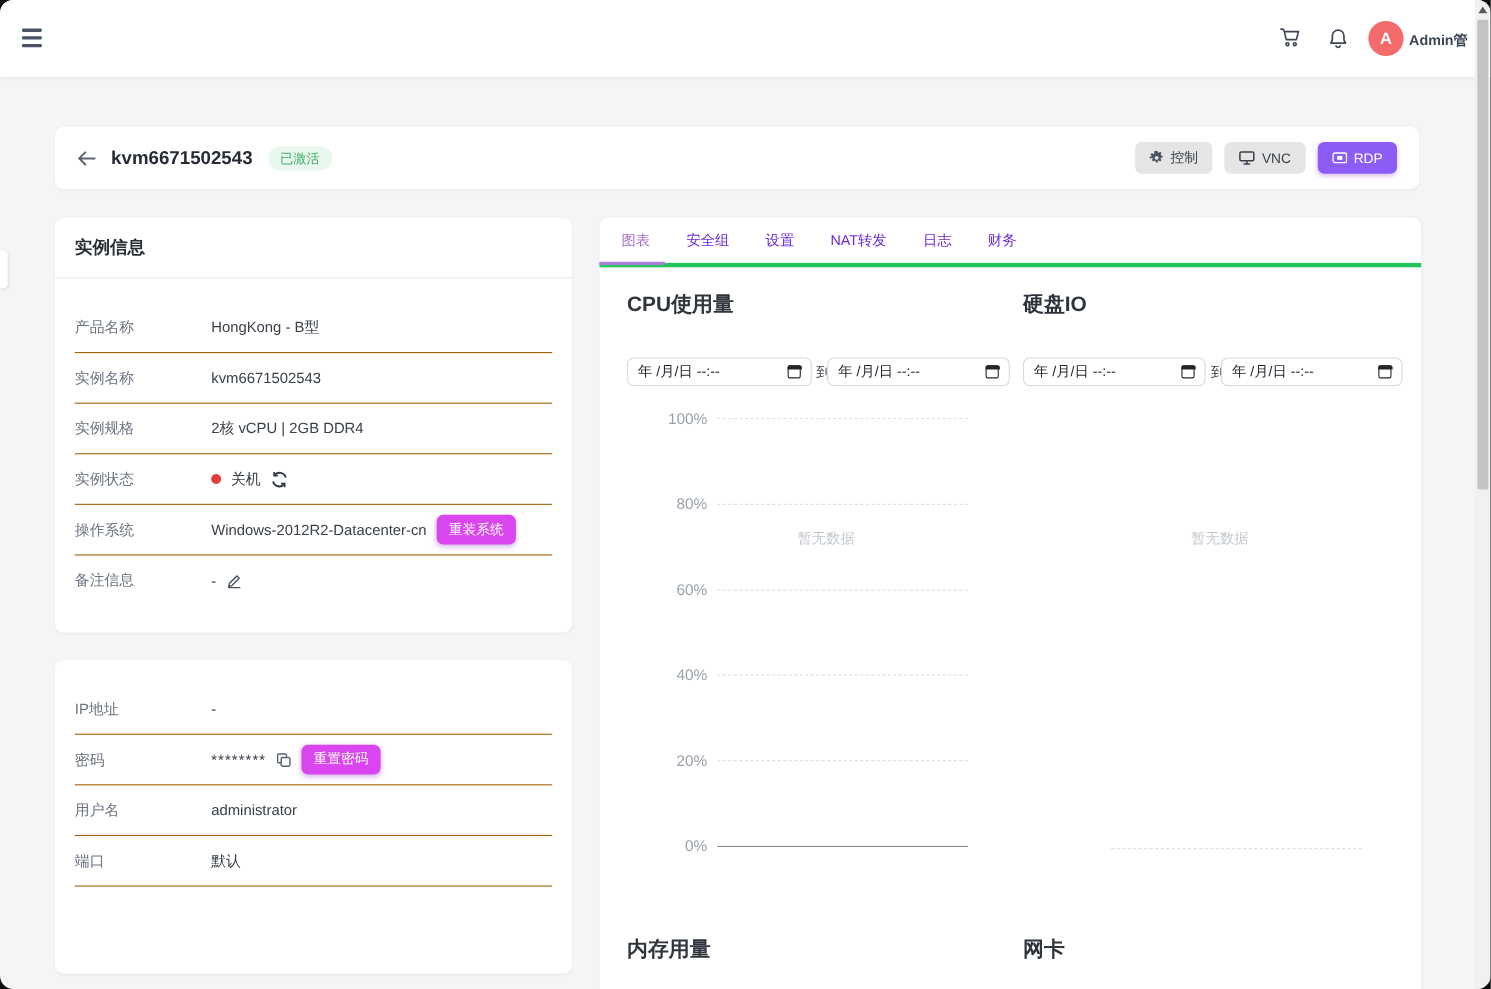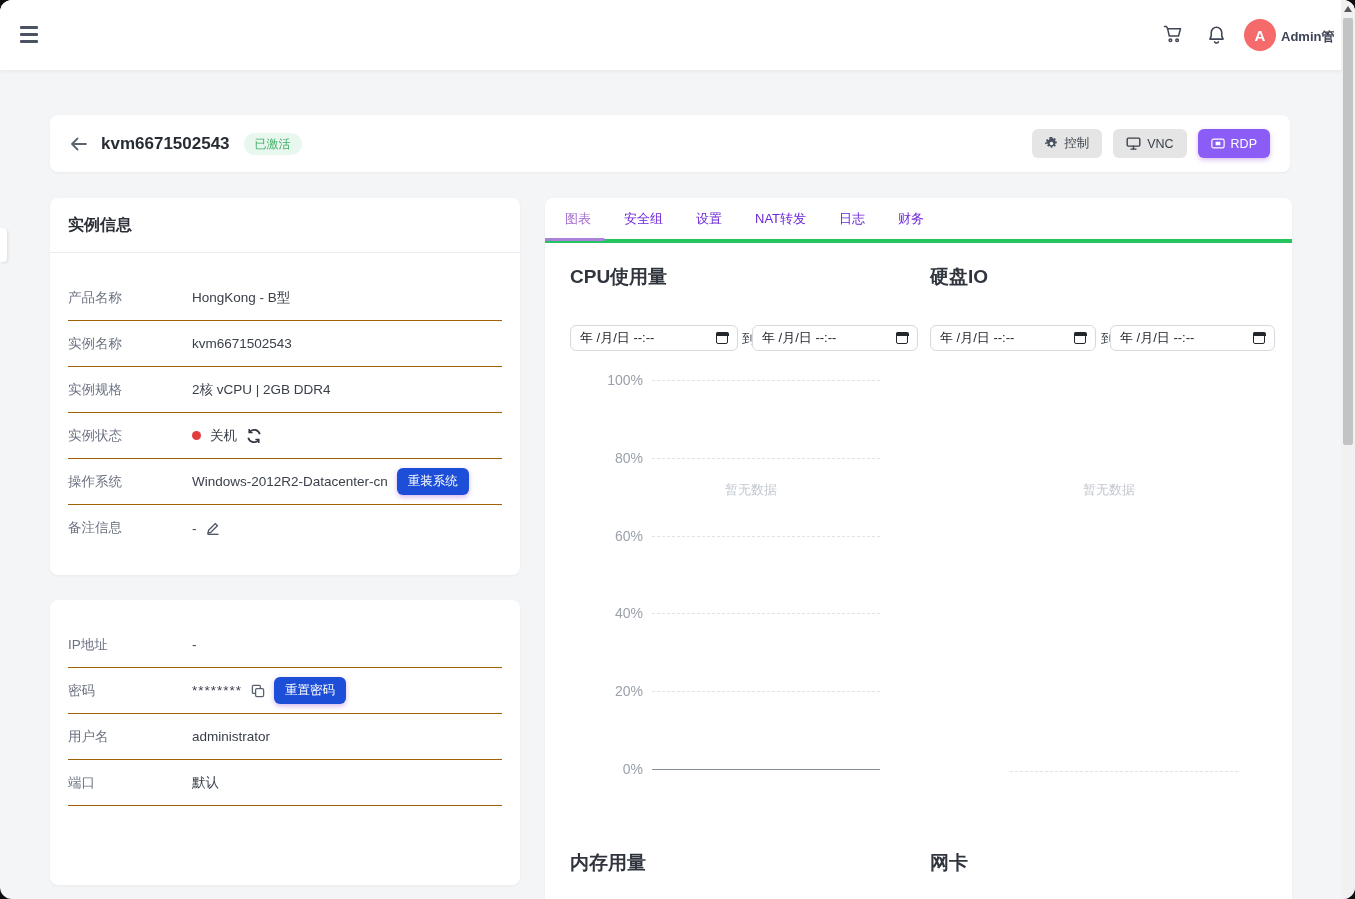--- a/index.html
+++ b/index.html
@@ -44,21 +44,21 @@
   #login-panel{left:50px;top:600px;width:470px;height:285px;}
   .panel-header{height:55px;display:flex;align-items:center;padding:0 18px;
     border-bottom:1px solid #ececee;font-size:16px;font-weight:bold;color:#2a2e36;}
   .panel-body{padding:22px 18px 0;}
   .info-row{display:flex;align-items:center;height:46px;border-bottom:1px solid #a16207;font-size:13.5px;}
   #instance-panel .info-row:last-child{border-bottom:none;}
   .info-label{width:124px;color:#6b7280;flex-shrink:0;}
   .info-value{color:#3a404a;display:flex;align-items:center;gap:9px;}
   .status-dot{width:9px;height:9px;border-radius:50%;background:#e23c3c;display:inline-block;}
   .icon-btn{background:none;border:none;padding:0;cursor:pointer;display:inline-flex;align-items:center;color:#3a414e;}
-  .btn-sm{height:27px;padding:0 11px;border:none;border-radius:6px;background:#1d4ed8;color:#fff;
+  .btn-sm{height:27px;padding:0 11px;border:none;border-radius:6px;background:#d946ef;color:#fff;
     font-size:12.5px;cursor:pointer;box-shadow:0 2px 5px rgba(176,111,217,.5);font-family:inherit;}
   .pw{letter-spacing:1px;}
   
   #main-panel{left:545px;top:198px;width:747px;height:701px;border-radius:8px 8px 0 0;}
   .tabs{position:relative;height:45px;display:flex;align-items:center;gap:33px;
     padding:0 20px;border-bottom:4px solid #22c55e;}
   .tab{font-size:13px;color:#6d28d9;cursor:pointer;background:none;border:none;padding:0;font-family:inherit;}
   .tab.active{color:#a56fd0;}
   .tab-underline{position:absolute;left:0;bottom:-2px;width:60px;height:3px;background:#aa82da;border-radius:0 2px 2px 0;}
   .main-body{position:relative;height:654px;}

